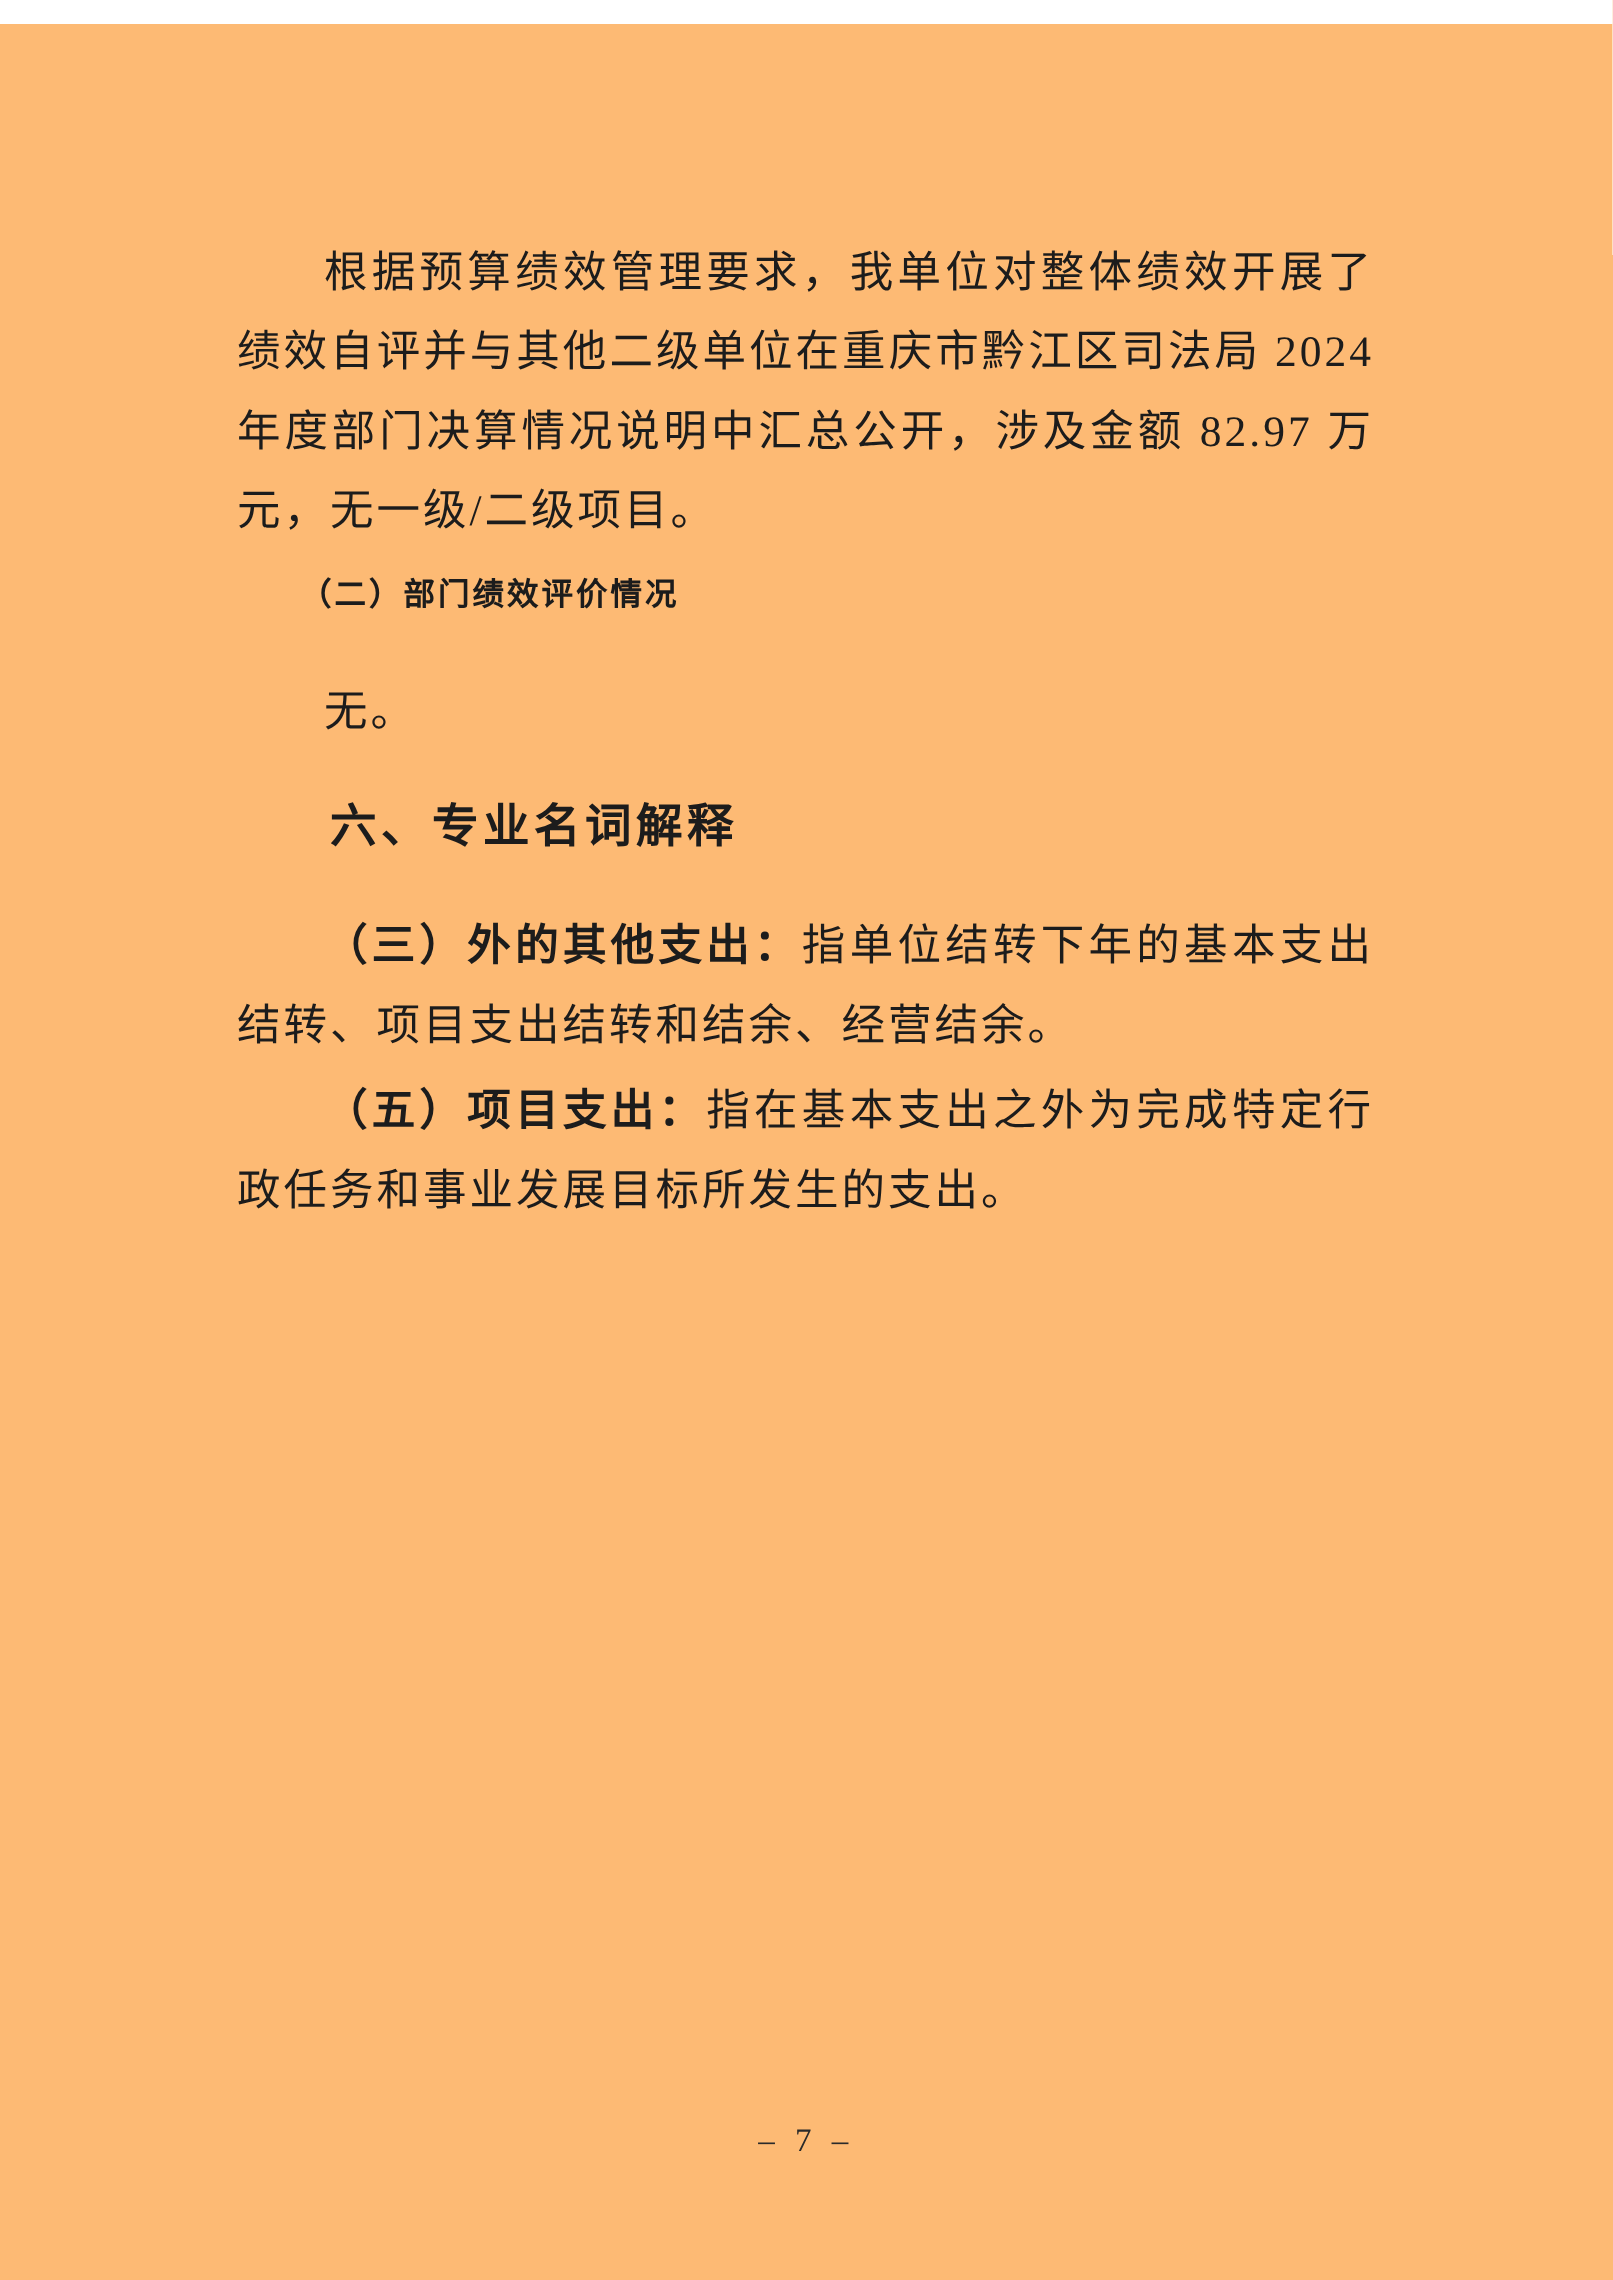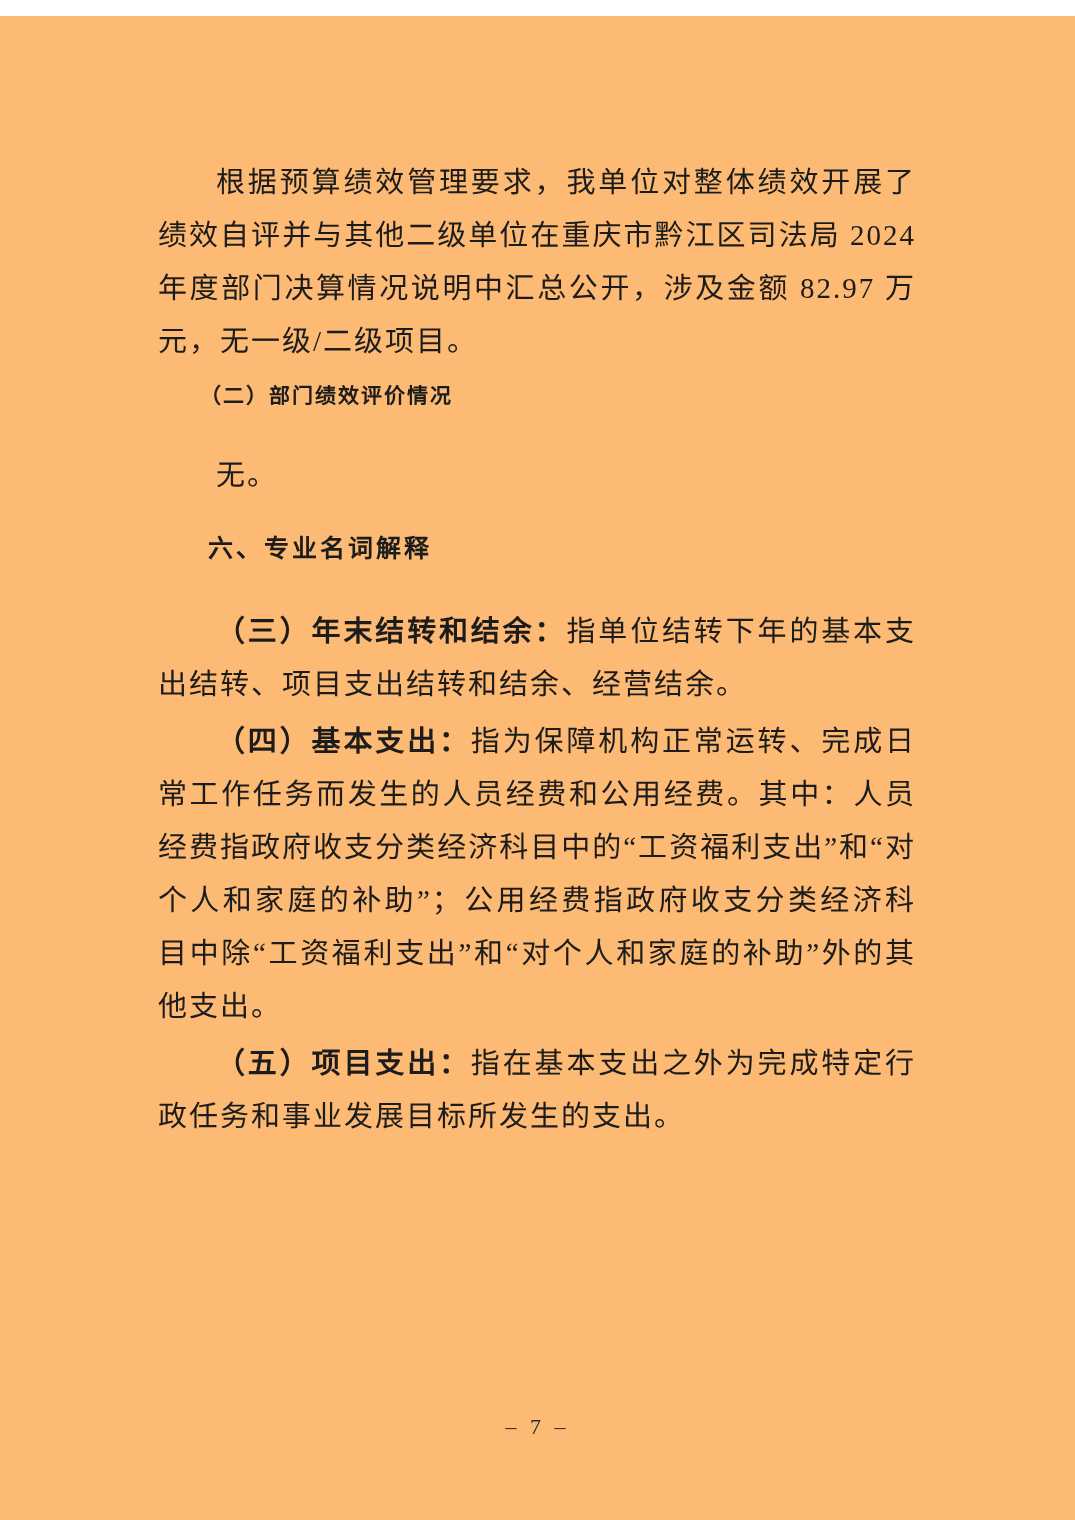--- a/index.html
+++ b/index.html
@@ -43,26 +43,26 @@
     letter-spacing: 2px;
     font-weight: bold;
     text-indent: 2em;
     font-family: "Liberation Serif", "DejaVu Serif", serif;
   }
   .none-paragraph {
     margin-top: 26px;
   }
   .main-heading {
     margin: 22px 0 28px 0;
-    font-size: 25px;
+    font-size: 31px;
     line-height: 53px;
     letter-spacing: 3px;
     font-weight: bold;
     text-indent: 2em;
-    font-family: Liberation Mono, monospace;
+    font-family: Liberation Sans, sans-serif;
   }
   .term {
     margin-top: 4px;
   }
   .term .lead {
     font-weight: bold;
   }
   .footer {
     position: absolute;
     left: 0;
@@ -86,23 +86,22 @@
     <p class="body-text">根据预算绩效管理要求，我单位对整体绩效开展了绩效自评并与其他二级单位在重庆市黔江区司法局 2024 年度部门决算情况说明中汇总公开，涉及金额 82.97 万元，无一级/二级项目。</p>
 
     <h3 class="sub-heading">（二）部门绩效评价情况</h3>
 
     <p class="body-text none-paragraph">无。</p>
 
     <h2 class="main-heading">六、专业名词解释</h2>
 
 
 
-    <p class="body-text term"><span class="lead">（三）年末结转和结余：</span><span class="desc">指单位结转下年的基本支出结转、项目支出结转和结余、经营结余。</span></p>
+    <p class="body-text term"><span class="lead">（三）外的其他支出：</span><span class="desc">指单位结转下年的基本支出结转、项目支出结转和结余、经营结余。</span></p>
 
-    <p class="body-text term"><span class="lead">（四）基本支出：</span><span class="desc">指为保障机构正常运转、完成日常工作任务而发生的人员经费和公用经费。其中：人员经费指政府收支分类经济科目中的“工资福利支出”和“对个人和家庭的补助”；公用经费指政府收支分类经济科目中除“工资福利支出”和“对个人和家庭的补助”外的其他支出。</span></p>
 
     <p class="body-text term"><span class="lead">（五）项目支出：</span><span class="desc">指在基本支出之外为完成特定行政任务和事业发展目标所发生的支出。</span></p>
 
   </div>
 
   <div class="footer">
     <span class="page-number">– 7 –</span>
   </div>
 </div>
 

